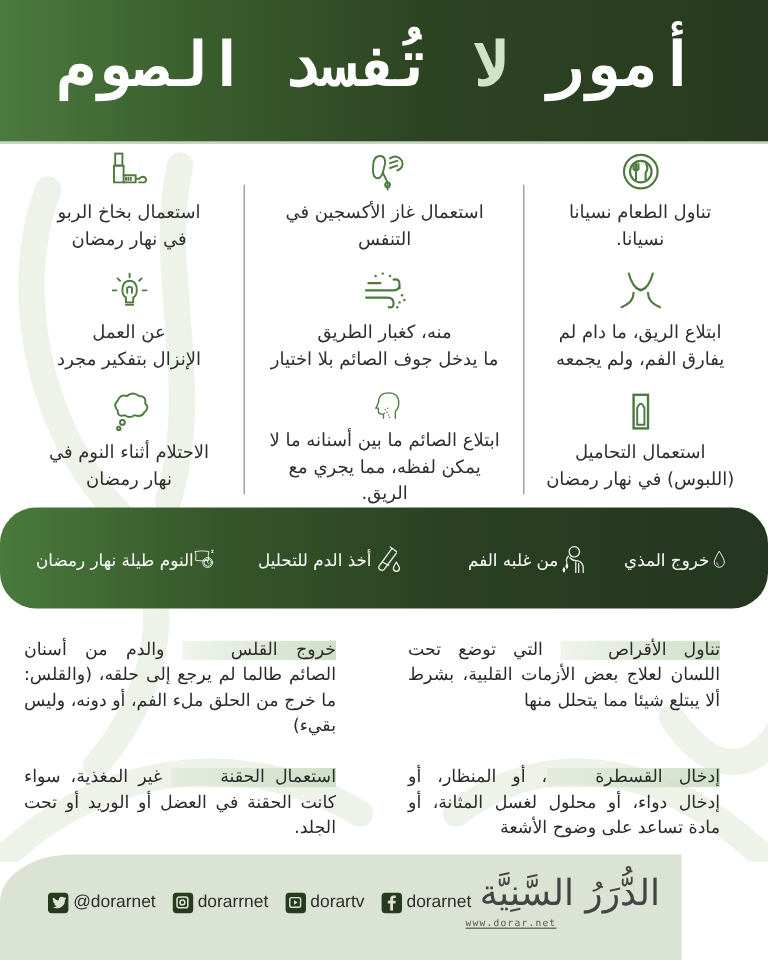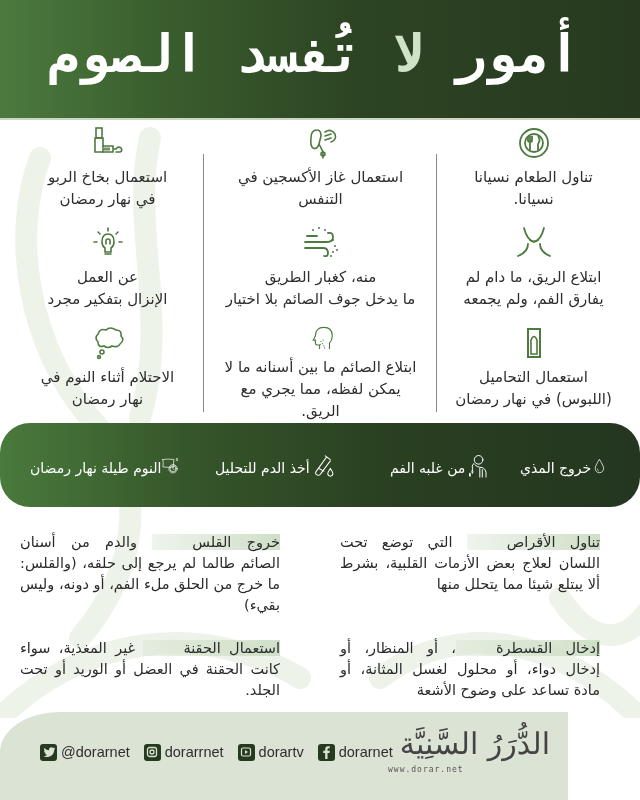--- a/index.html
+++ b/index.html
@@ -122,21 +122,21 @@
   .logo {
     position: absolute; right: 18px; top: 14px; width: 170px; height: 52px;
   }
   .logo .logo-ar {
     position: absolute; right: 0; top: 0;
     font-family: "DejaVu Serif", serif; font-size: 30px; color: #444; direction: rtl;
     letter-spacing: 1px; font-weight: normal;
   }
   .logo .logo-url {
     position: absolute; left: 8px; bottom: 4px;
-    font-family: "DejaVu Sans Mono", monospace; font-size: 8px; color: #555; letter-spacing: 1px;
+    font-family: "DejaVu Sans Mono", monospace; font-size: 8px; color: #555; letter-spacing: 1px; text-decoration: underline;
   }
 </style>
 </head>
 <body>
 
 <svg class="watermark" viewBox="0 0 640 600">
   <g fill="none" stroke="#eef3ea" stroke-width="22" stroke-linecap="round">
     <path d="M40 40 C 10 120, 30 230, 90 300 C 150 360, 140 450, 80 520"></path>
     <path d="M150 20 C 130 110, 170 200, 140 300"></path>
     <path d="M560 480 C 600 540, 640 520, 660 470"></path>

